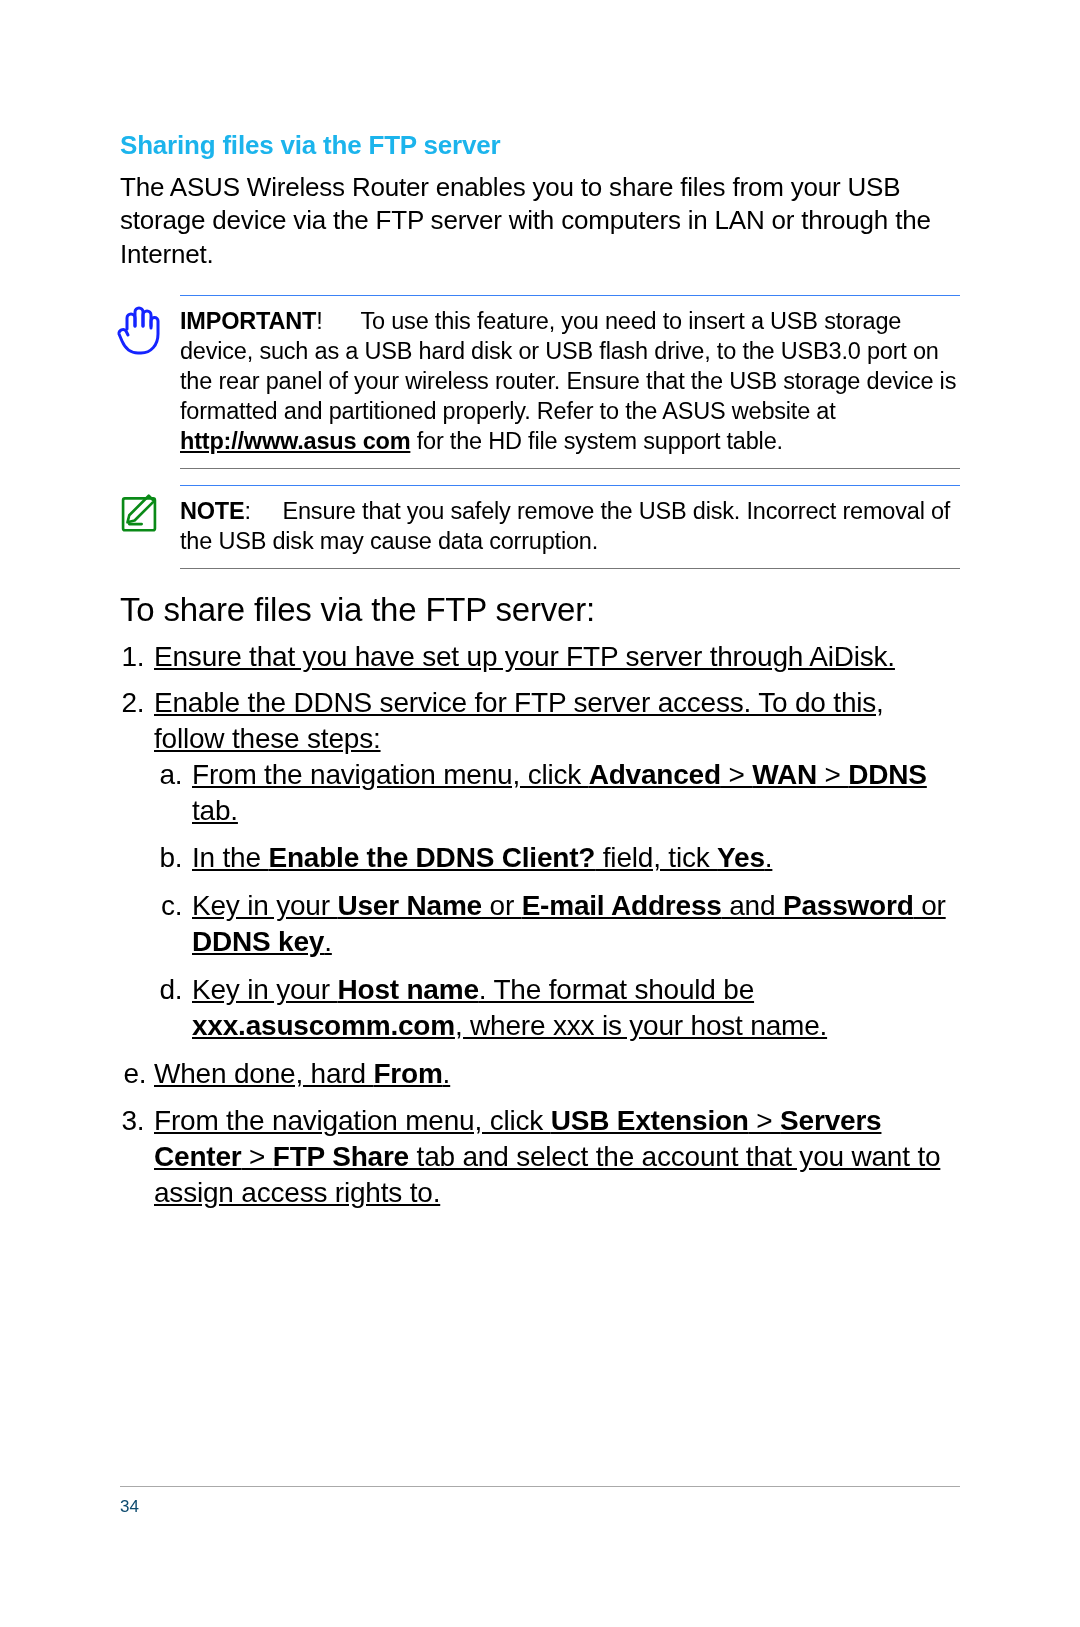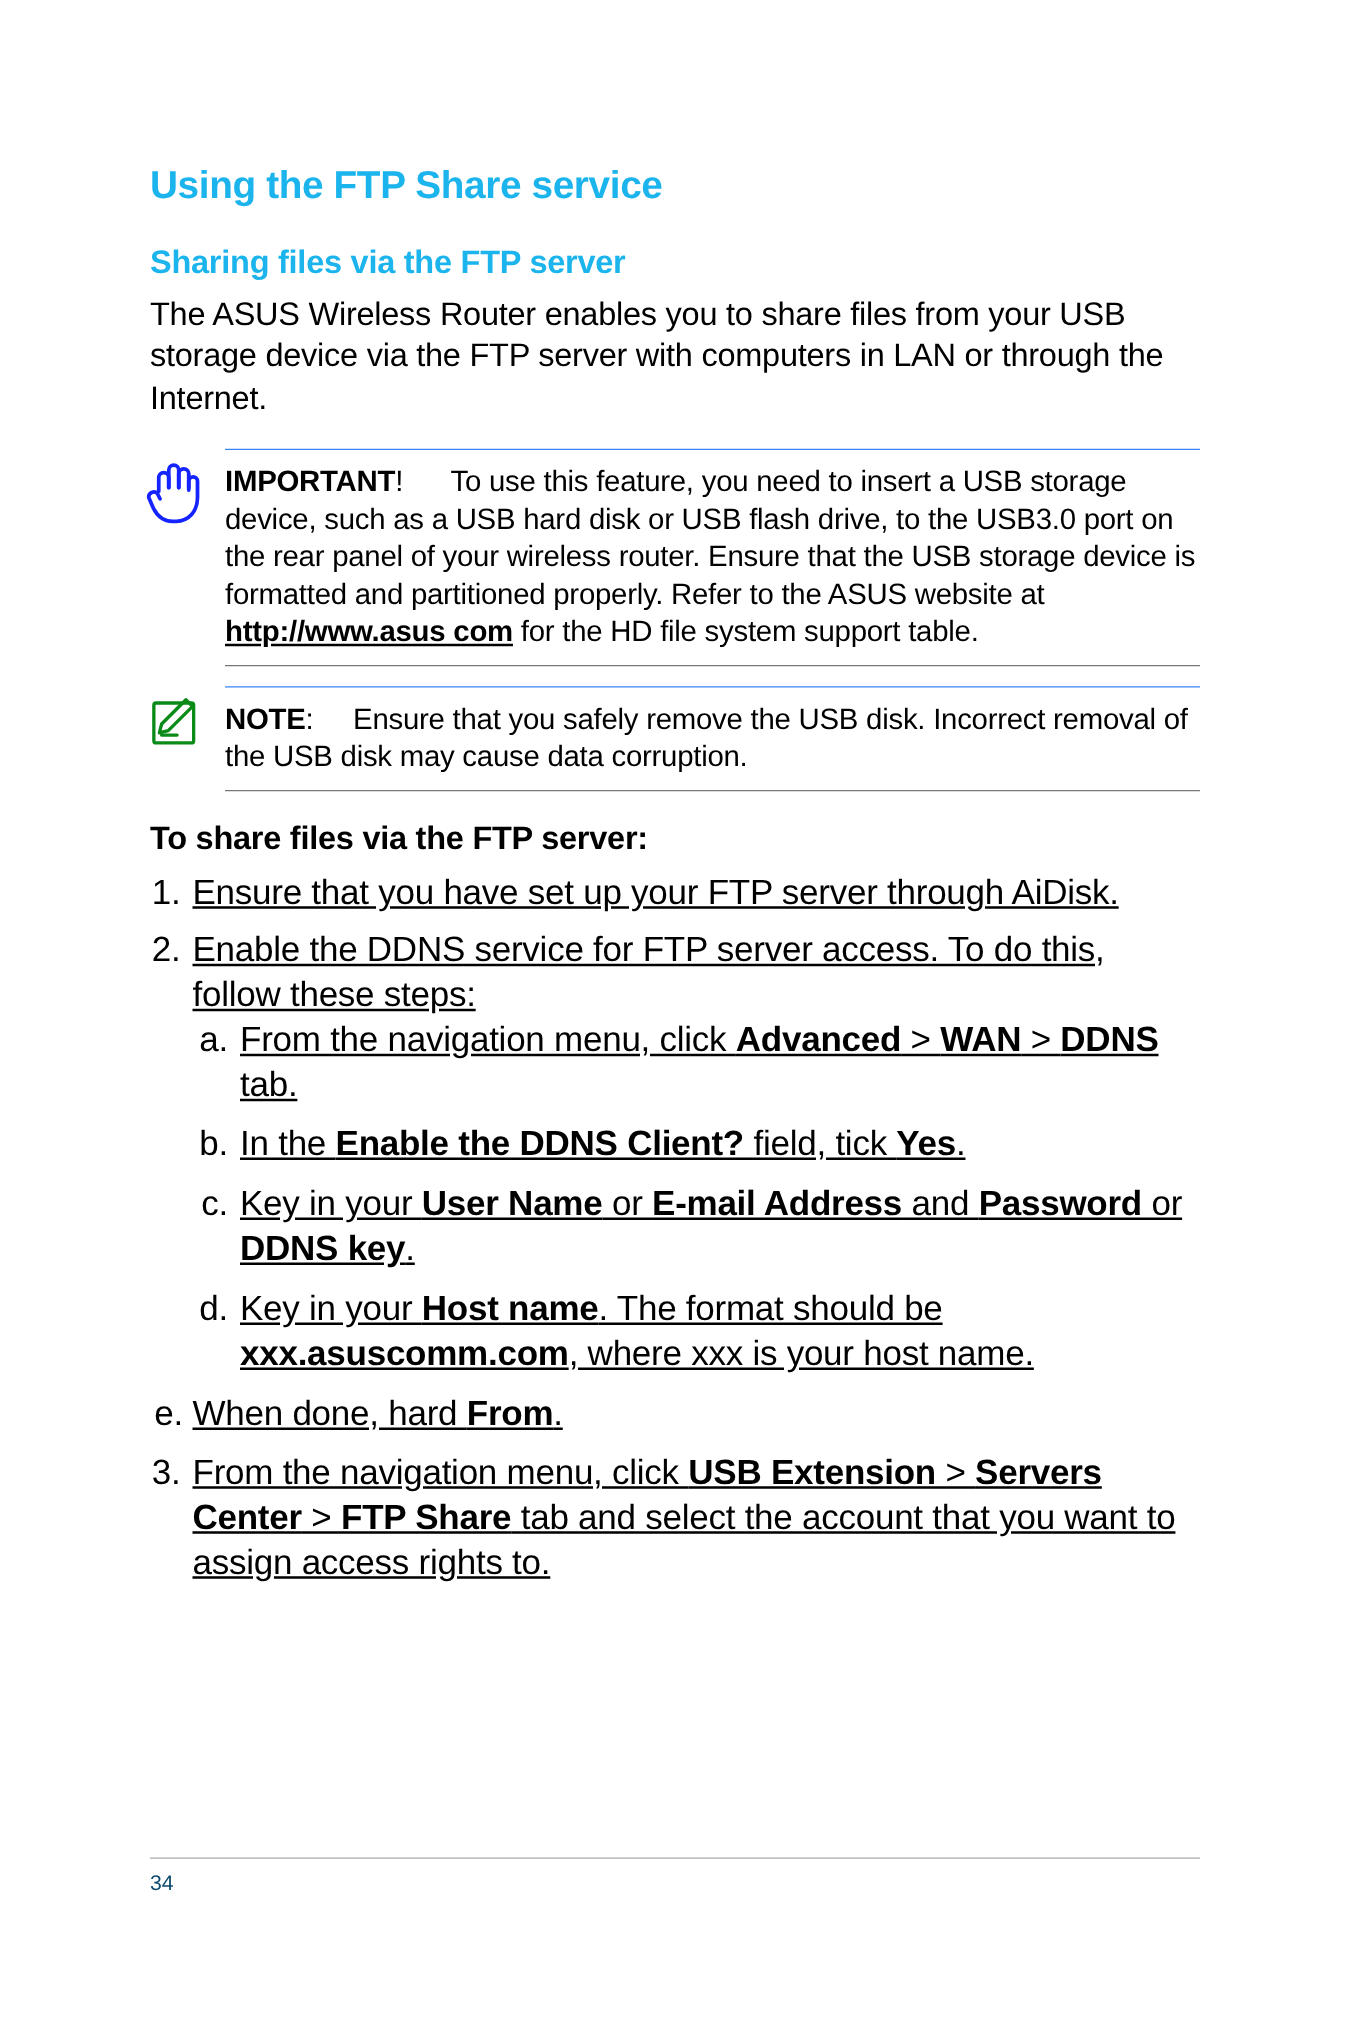--- a/index.html
+++ b/index.html
@@ -49,22 +49,22 @@
   .callout .icon {
     position: absolute;
     left: -64px;
     top: 8px;
     width: 46px;
     height: 52px;
   }
   .callout .link { text-decoration: underline; font-weight: 700; }
   .callout .lead { font-weight: 700; }
   .bold-lead {
-    font-weight: 700;
-    font-size: 26px;
+    font-weight: 400;
+    font-size: 33px;
     letter-spacing: -0.2px;
     margin-top: 22px;
     margin-bottom: 10px;
   }
   ol.top {
     list-style: decimal;
     padding-left: 32px;
     font-size: 28px;
     line-height: 1.28;
     letter-spacing: -0.2px;
@@ -92,21 +92,20 @@
     color: #0c4a6e;
     letter-spacing: 0;
   }
   svg { display: block; }
 </style>
 </head>
 <body>
 
 <div class="page">
 
-  <div class="h2">Using the FTP Share service</div>
 
   <div class="h3">Sharing files via the FTP server</div>
 
   <div class="body">The ASUS Wireless Router enables you to share files from your USB storage device via the FTP server with computers in LAN or through the Internet.</div>
 
   <div class="callout">
     <span class="icon">
       <svg viewBox="0 0 46 52" width="46" height="52">
         <g fill="none" stroke="#1524ff" stroke-width="3" stroke-linecap="round" stroke-linejoin="round">
           <path d="M11 25 v-11 a4 4 0 0 1 8 0 v8"></path>

